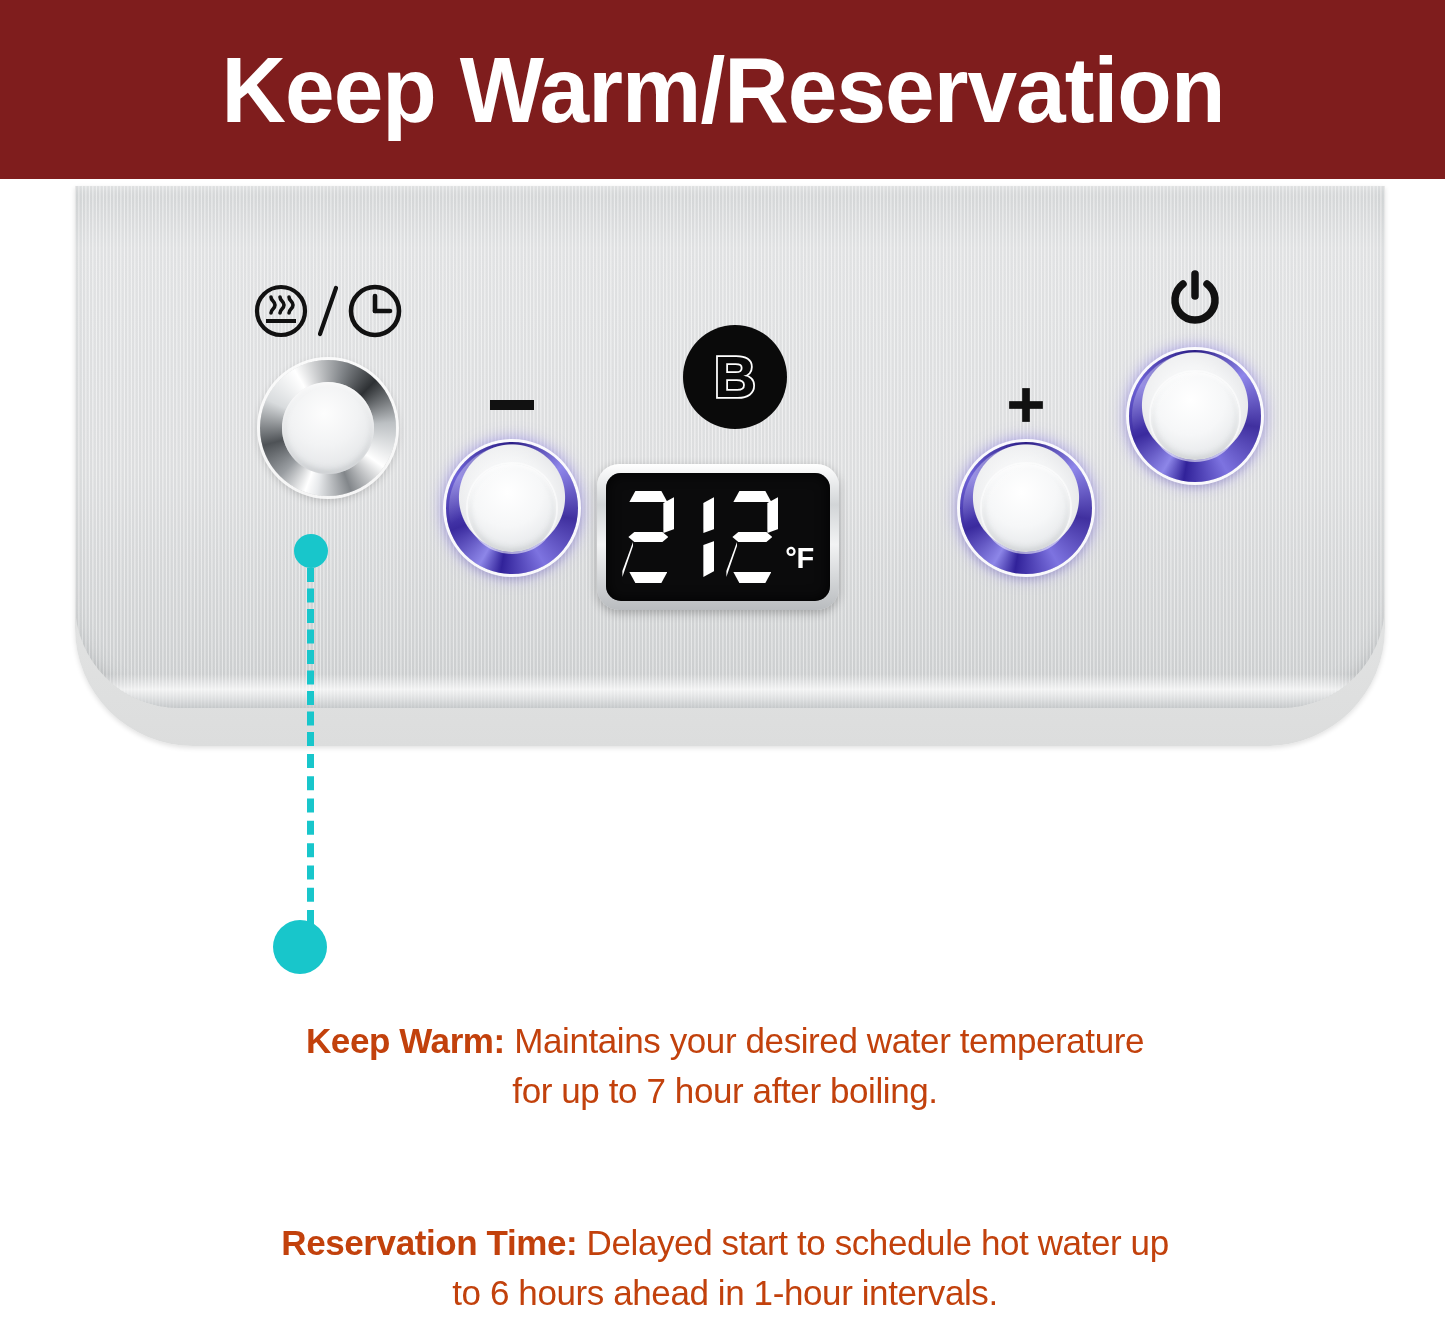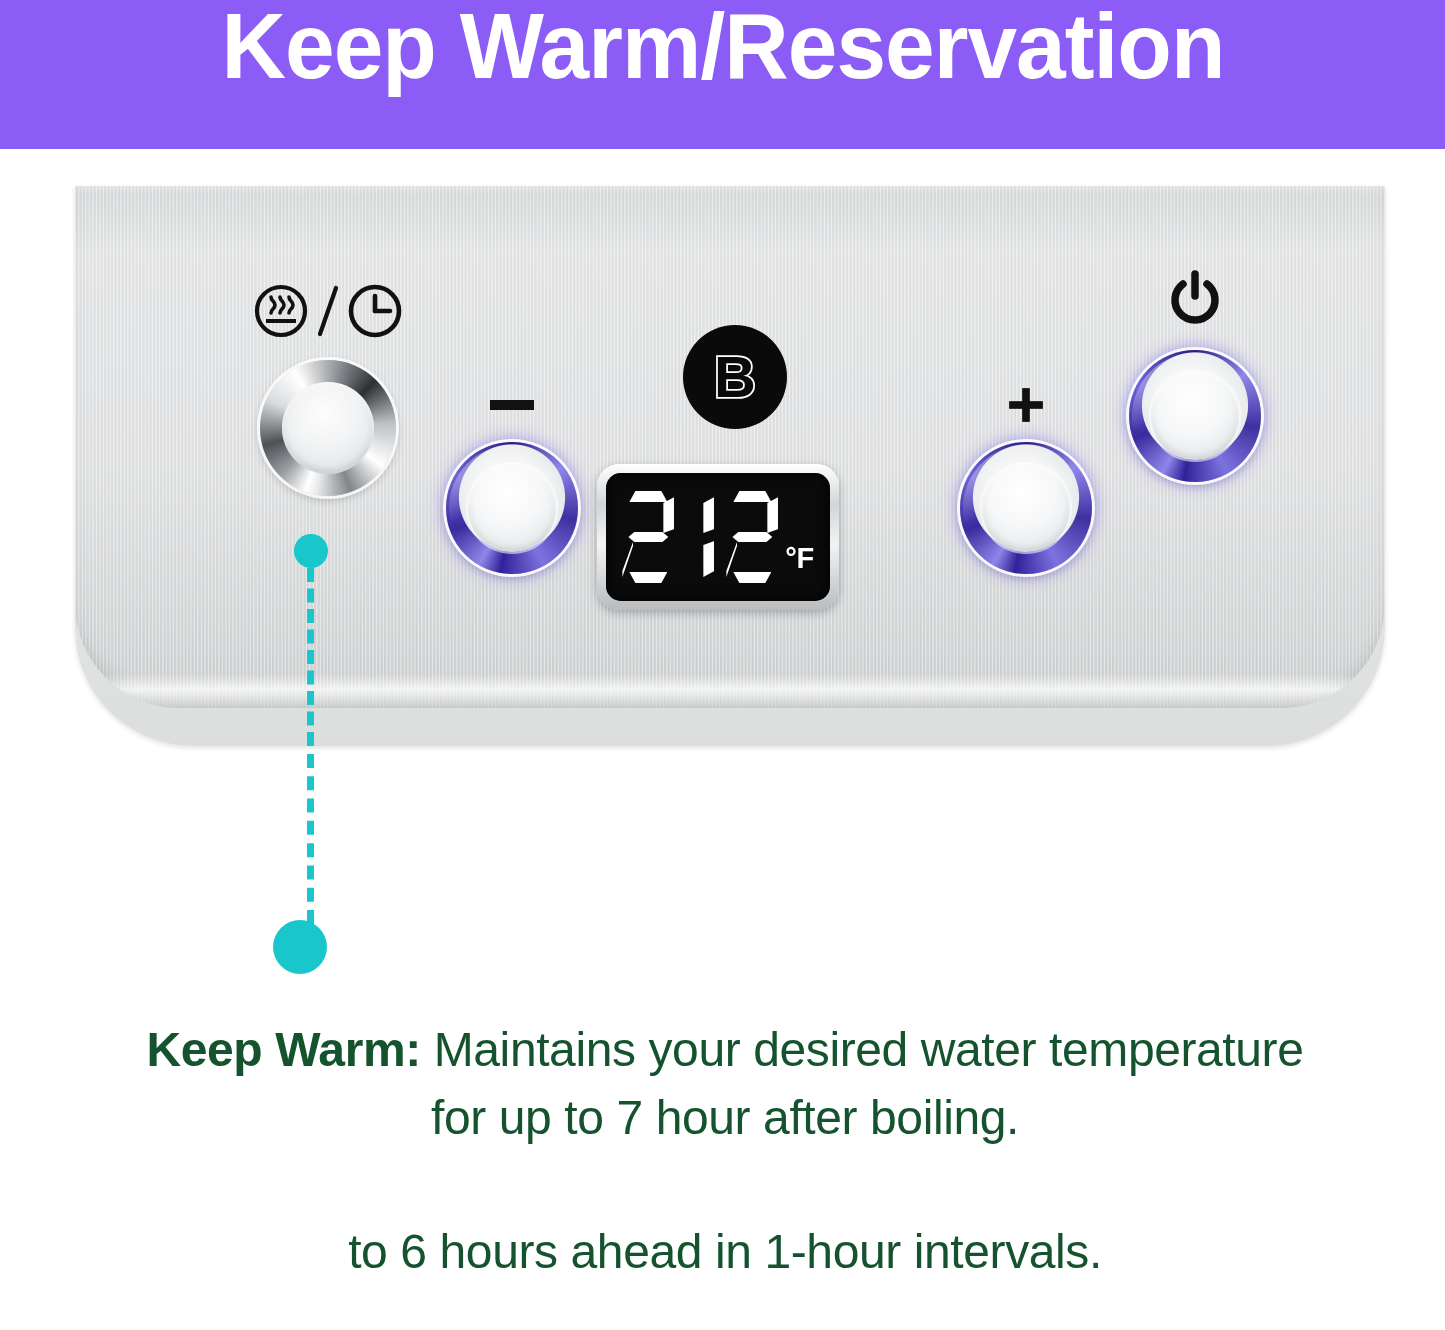--- a/index.html
+++ b/index.html
@@ -17,23 +17,24 @@
     width: 1445px;
     height: 1330px;
     background: #ffffff;
   }
 
   
   .banner {
     position: absolute;
     left: 0; top: 0;
     width: 1445px;
-    height: 149px;
-    background: #8b5cf6;
-    display: flex;
+    height: 179px;
+    background: #7f1d1d;
+    display: flex;
+    align-items: center;
     justify-content: center;
   }
   .banner-title {
     color: #ffffff;
     font-family: "Liberation Sans", sans-serif;
     font-weight: bold;
     font-size: 92px;
     letter-spacing: -1px;
     line-height: 1;
     white-space: nowrap;
@@ -254,23 +255,23 @@
     border-radius: 50%;
     background: #18c6cb;
   }
 
   
   .desc {
     position: absolute;
     left: 70px;
     width: 1310px;
     text-align: center;
-    color: #14532d;
-    font-family: "Liberation Sans", sans-serif;
-    font-size: 48px;
+    color: #c2410c;
+    font-family: "Liberation Sans", sans-serif;
+    font-size: 35px;
     line-height: 1.42;
     letter-spacing: -0.4px;
   }
   .desc b { font-weight: bold; }
   .desc .line { display: block; }
 </style>
 </head>
 <body>
 
 <div class="page">
@@ -369,16 +370,17 @@
 
   <div class="callout-line" style="left:307px; top:754px; height:170px;"></div>
   <div class="callout-dot-big" style="left:273px; top:920px;"></div>
 
   <div class="desc" style="top:1016px;">
     <span class="line"><b>Keep Warm</b><b>:</b><span> Maintains your desired water temperature</span></span>
     <span class="line">for up to 7 hour after boiling.</span>
   </div>
 
   <div class="desc" style="top:1218px;">
+    <span class="line"><b>Reservation Time</b><b>:</b><span> Delayed start to schedule hot water up</span></span>
     <span class="line">to 6 hours ahead in 1-hour intervals.</span>
   </div>
 
 </div>
 
 </body></html>

